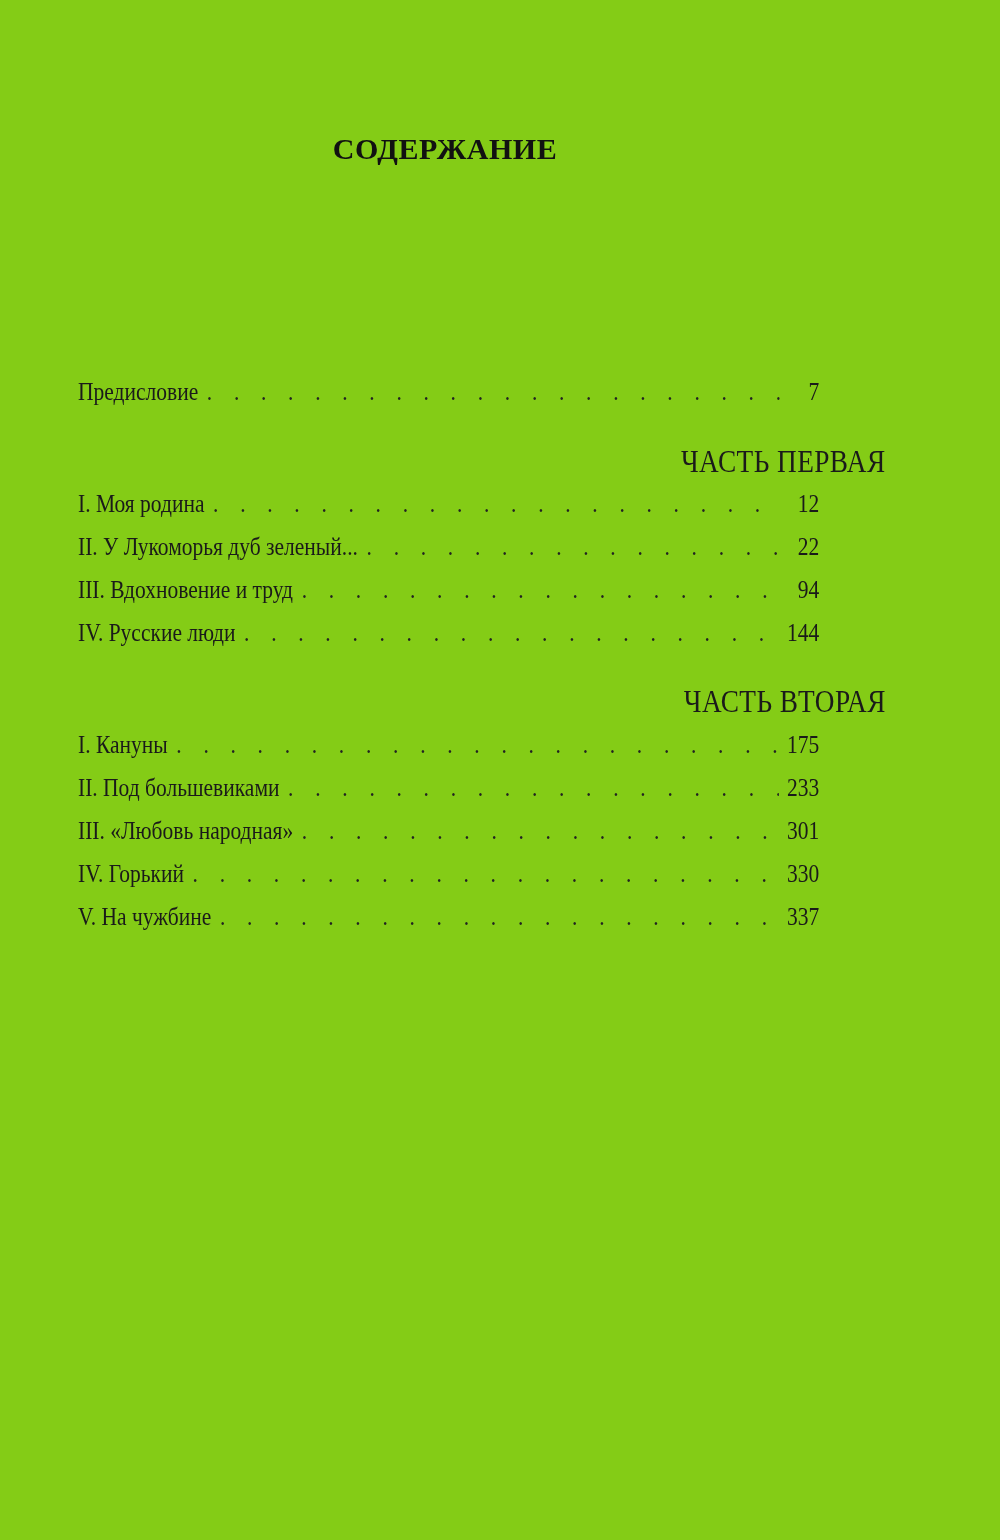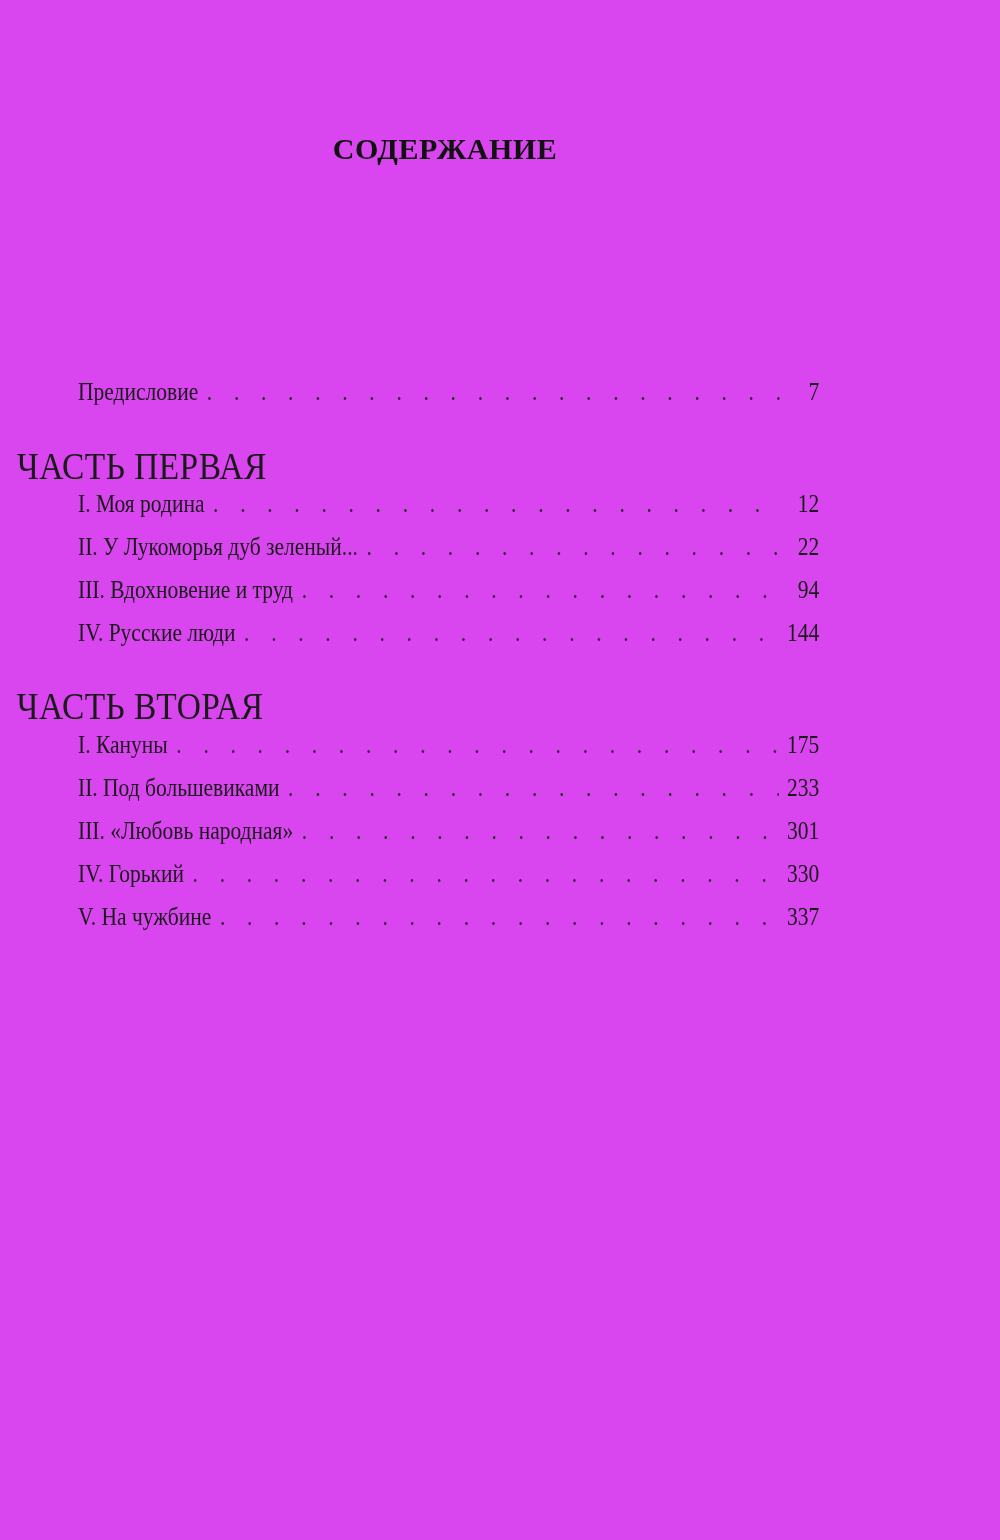--- a/index.html
+++ b/index.html
@@ -12,21 +12,21 @@
       height: 1540px;
       position: relative;
       overflow: hidden;
       font-family: "Liberation Serif", "DejaVu Serif", serif;
       color: #1a1a1a;
     }
     .page {
       position: absolute;
       left: 0; top: 0;
       width: 1000px; height: 1540px;
-      background: #d946ef;
+      background: #84cc16;
     }
     .title {
       position: absolute;
       top: 132px;
       left: 0;
       width: 890px;
       text-align: center;
       font-weight: bold;
       font-size: 30px;
       letter-spacing: 0.5px;
@@ -62,22 +62,22 @@
     }
     .toc-page {
       flex: 0 0 auto;
       text-align: right;
       min-width: 36px;
     }
     .part-heading {
       position: absolute;
       left: 0;
       width: 900px;
-      text-align: left;
-      font-size: 38px;
+      text-align: right;
+      font-size: 31px;
       letter-spacing: 0.5px;
     }
     .part-heading span {
       display: inline-block;
       transform: scaleX(0.88);
     }
   </style>
 </head>
 <body>
 

